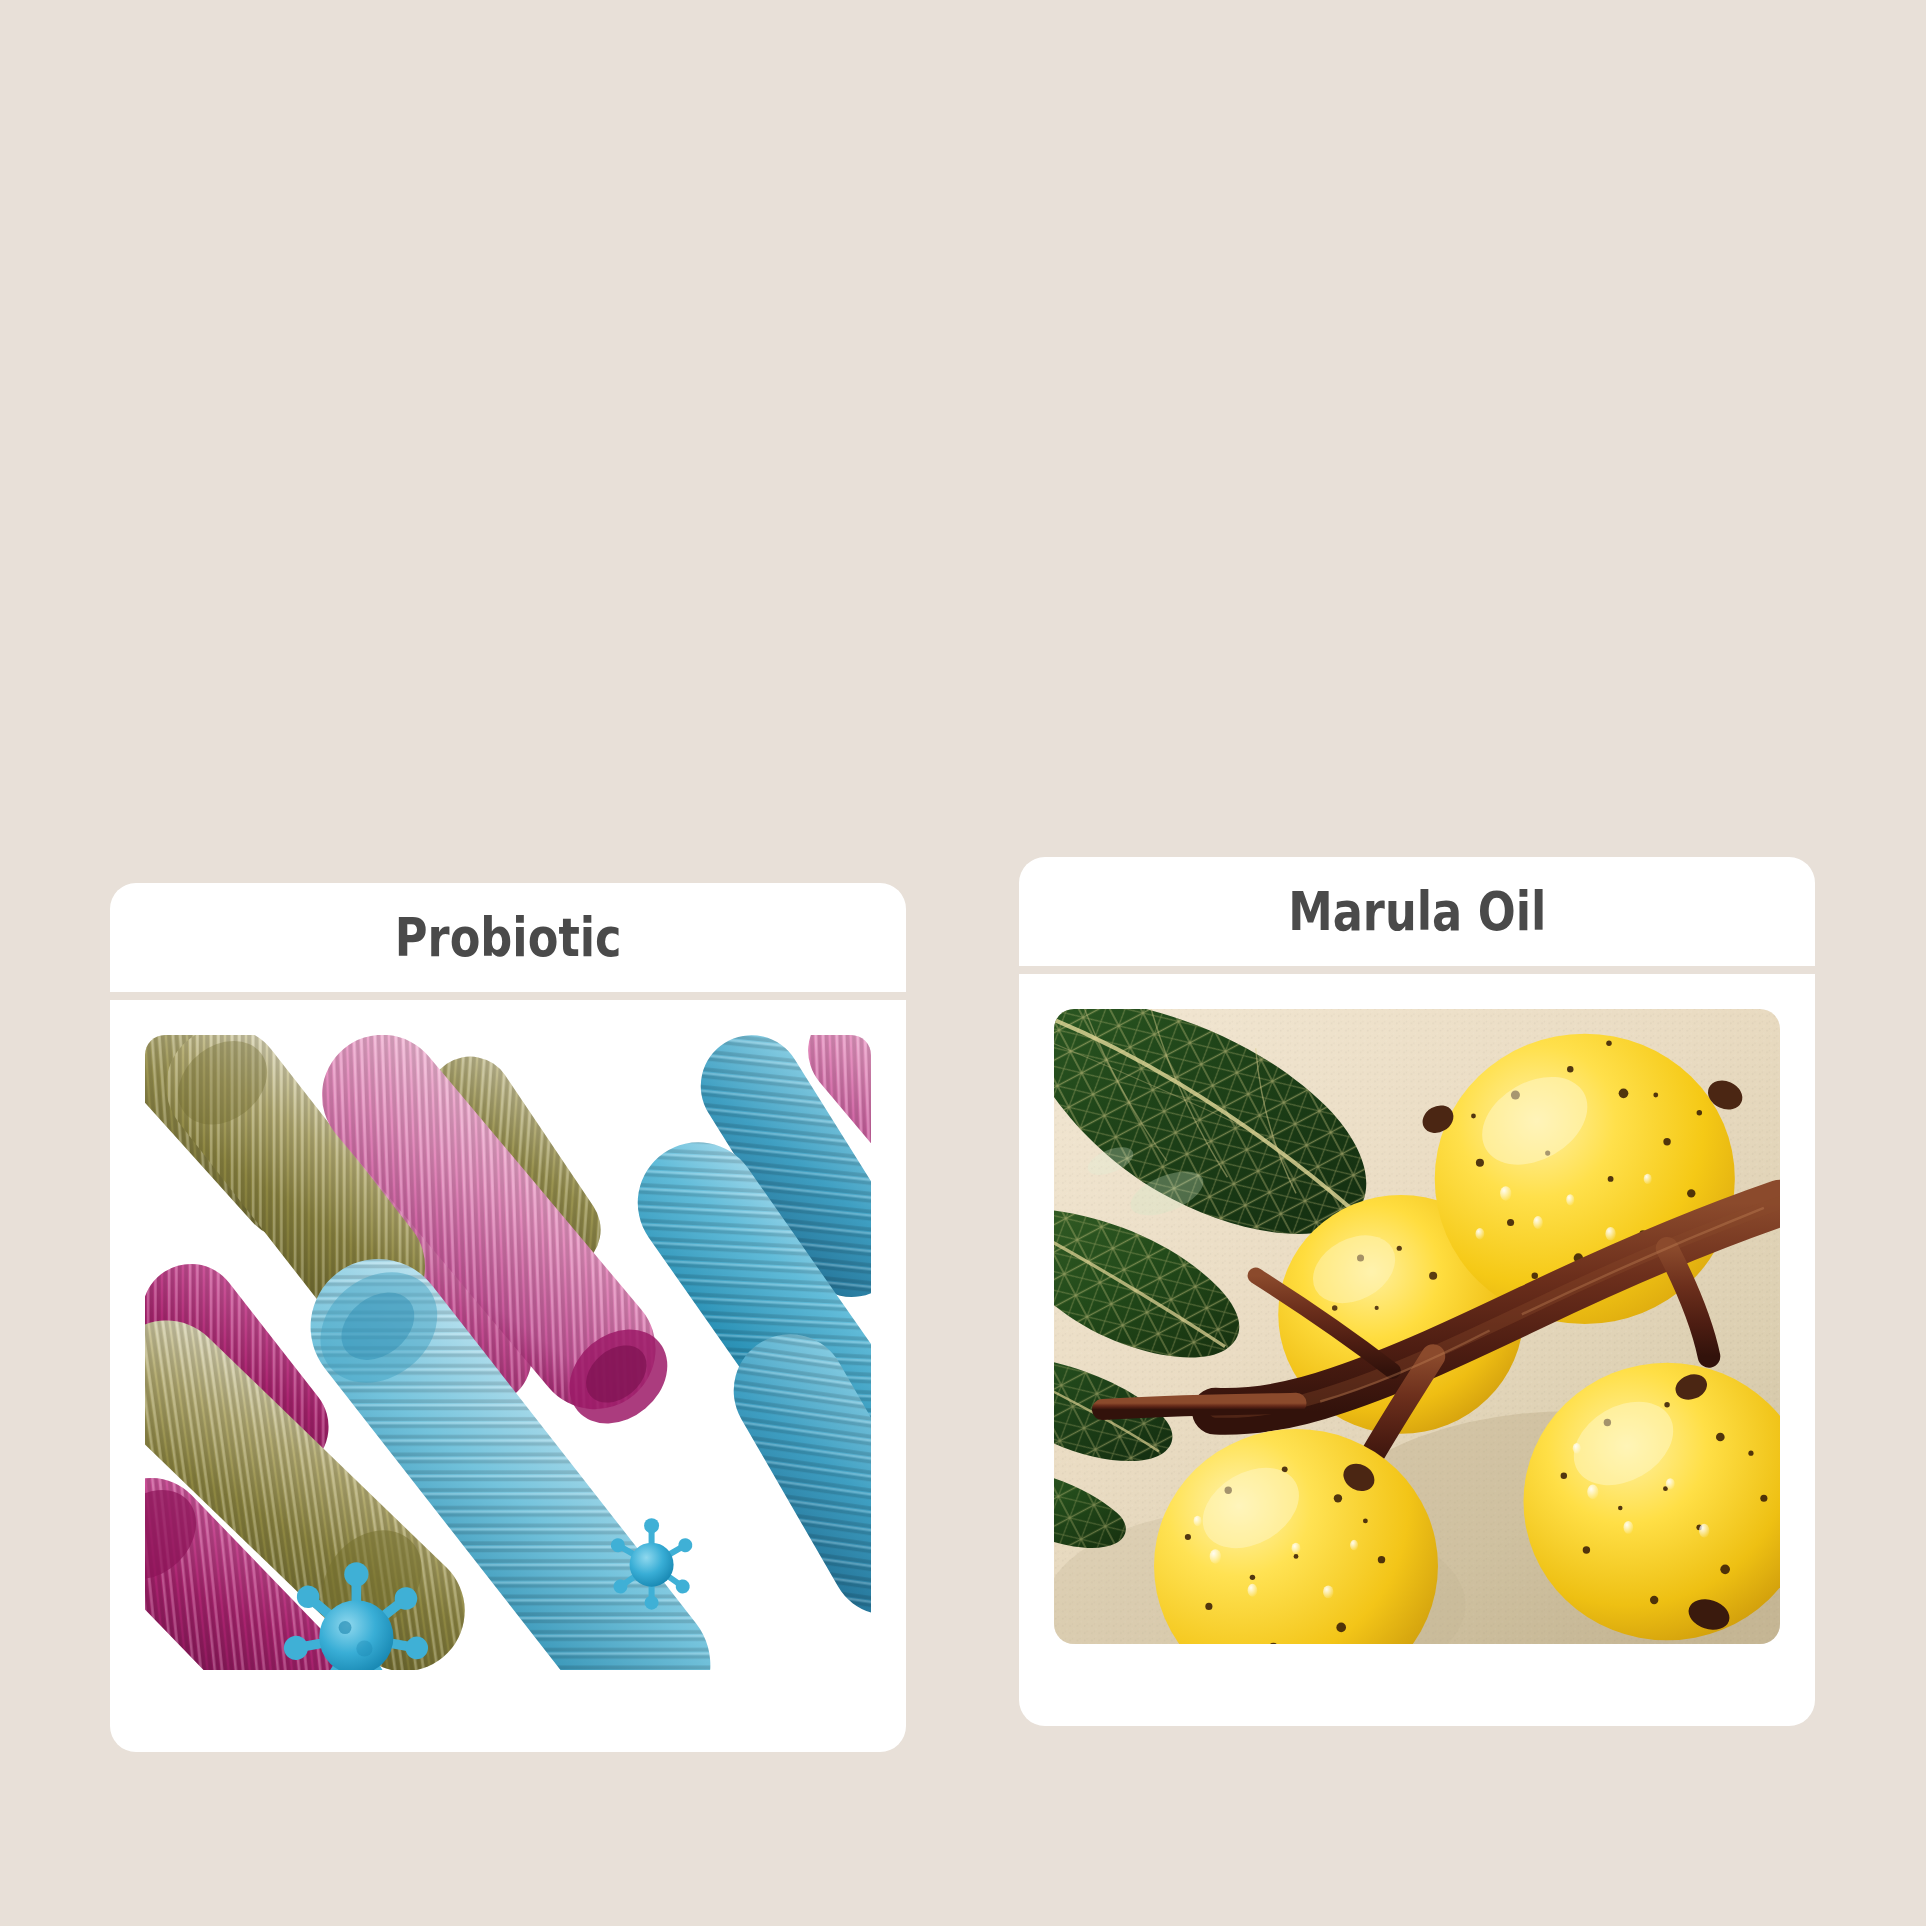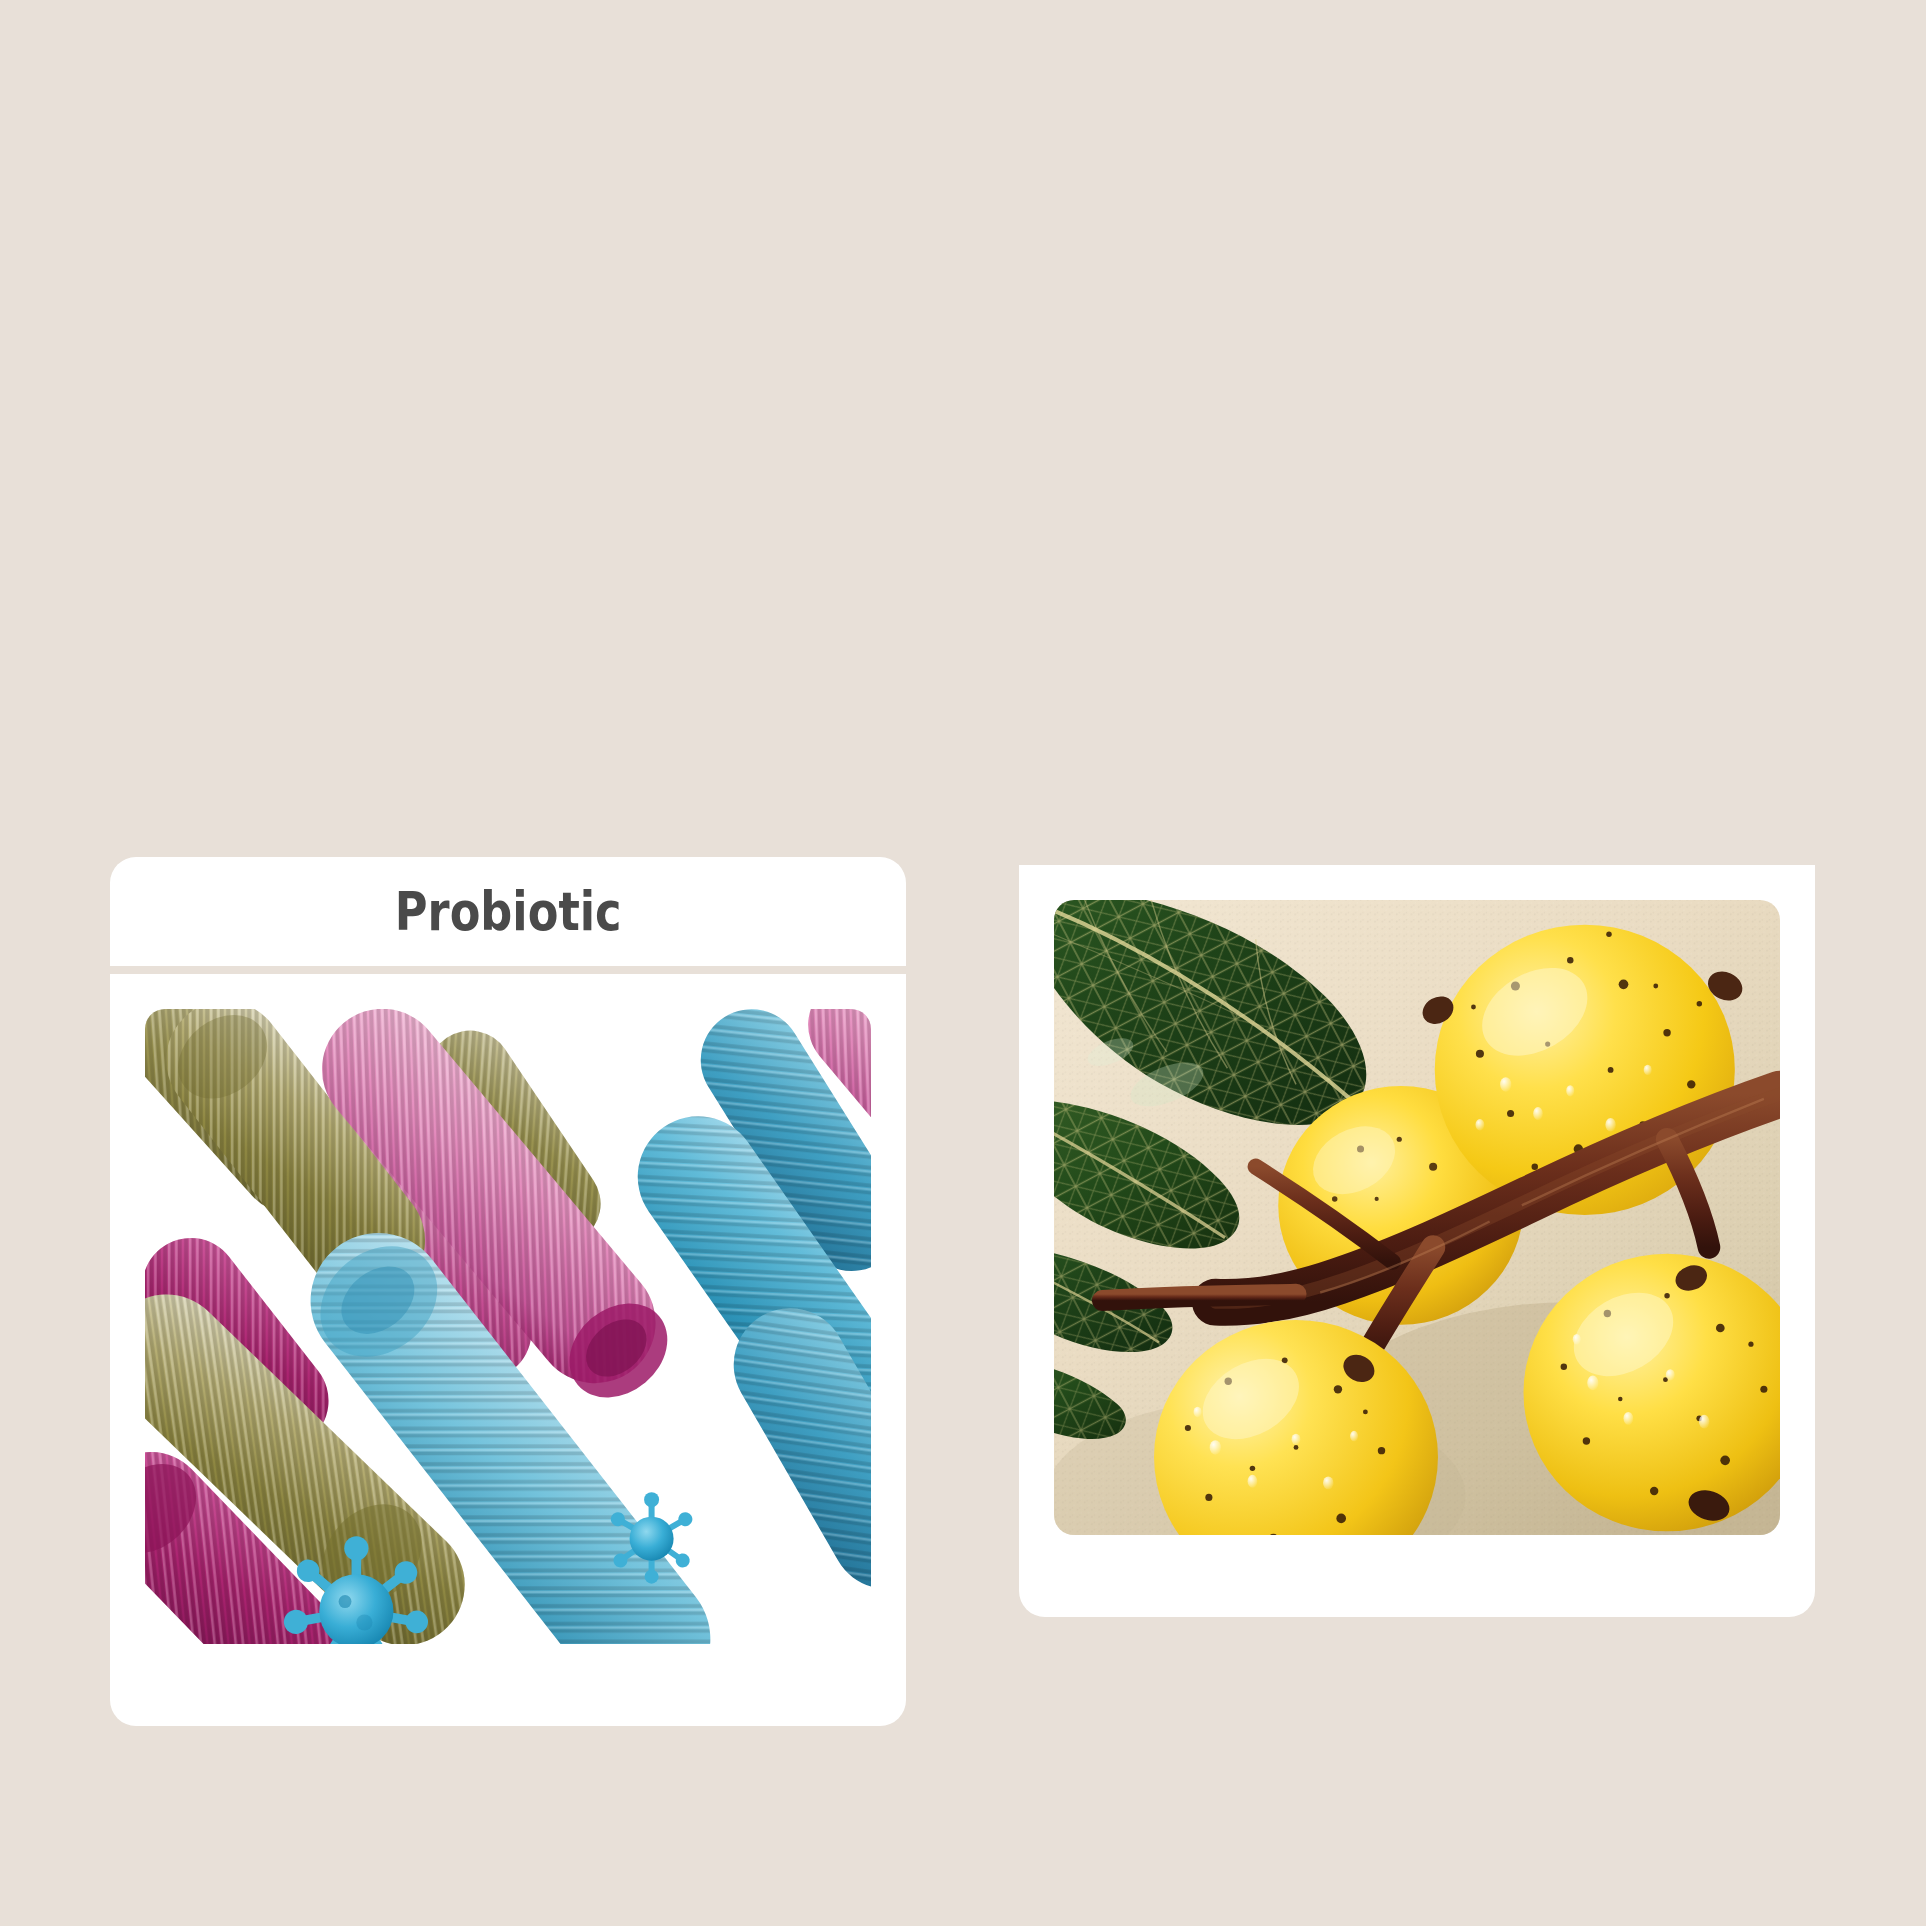--- a/index.html
+++ b/index.html
@@ -47,21 +47,21 @@
     font-weight:700; font-size:48px; line-height:51px; letter-spacing:0px;
     transform:scaleX(0.82); transform-origin:center center;
     white-space:nowrap; padding-top:48px;
   }
 
   
   .card {
     position:absolute;
     width:796px;
   }
-  .card.left  { left:110px;  top:857px; }
+  .card.left  { left:110px;  top:883px; }
   .card.right { left:1019px; top:857px; }
 
   .card-head {
     height:109px;
     background:#ffffff;
     border-radius:26px 26px 0 0;
     display:flex; align-items:center; justify-content:center;
   }
   .card-title {
     color:#4a4a4a;
@@ -306,20 +306,23 @@
                 </g>
             </g>
             <circle cx="0" cy="0" r="44" fill="url(#virusG)"></circle>
           </g>
         </svg>
       </div>
     </div>
   </div>
 
   <div class="card right">
+    <div class="card-head">
+      <span class="card-title">Marula Oil</span>
+    </div>
     <div class="card-gap"></div>
     <div class="card-body">
       <div class="thumb">
         <svg viewBox="0 0 900 830" preserveAspectRatio="xMidYMid slice" aria-hidden="true">
           <defs>
             <linearGradient id="bgWall" x1="0" y1="0" x2="0.8" y2="1">
               <stop offset="0" stop-color="#f2e7d3"></stop>
                 <stop offset="0.45" stop-color="#eadcc3"></stop>
               <stop offset="0.8" stop-color="#dccfb1"></stop>
                 <stop offset="1" stop-color="#cdbf9f"></stop>

